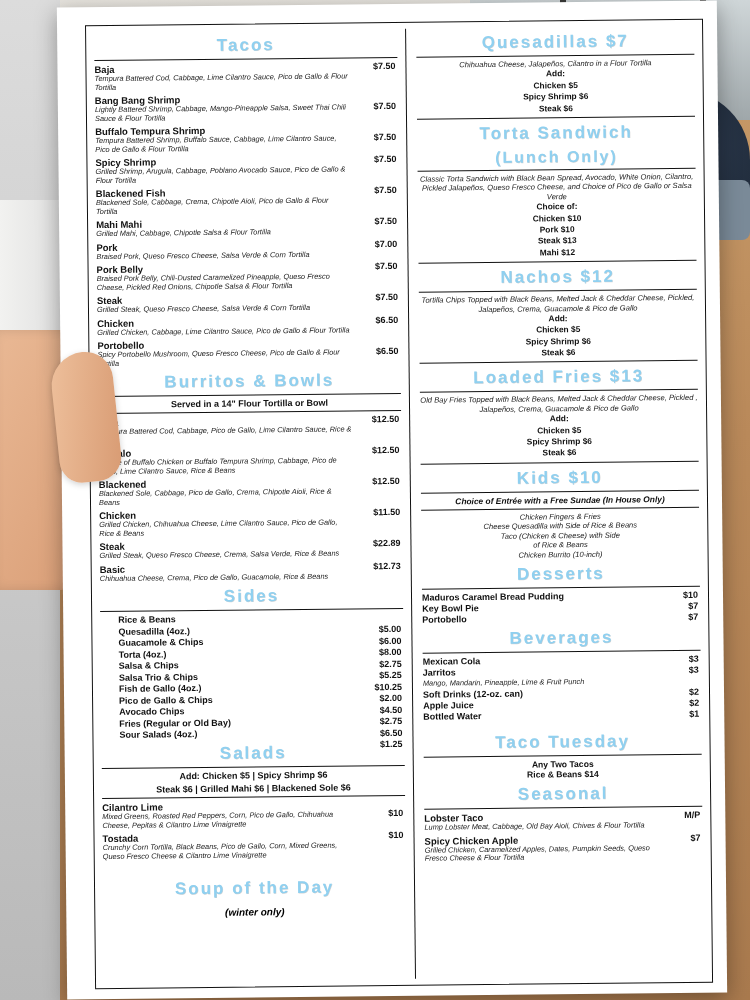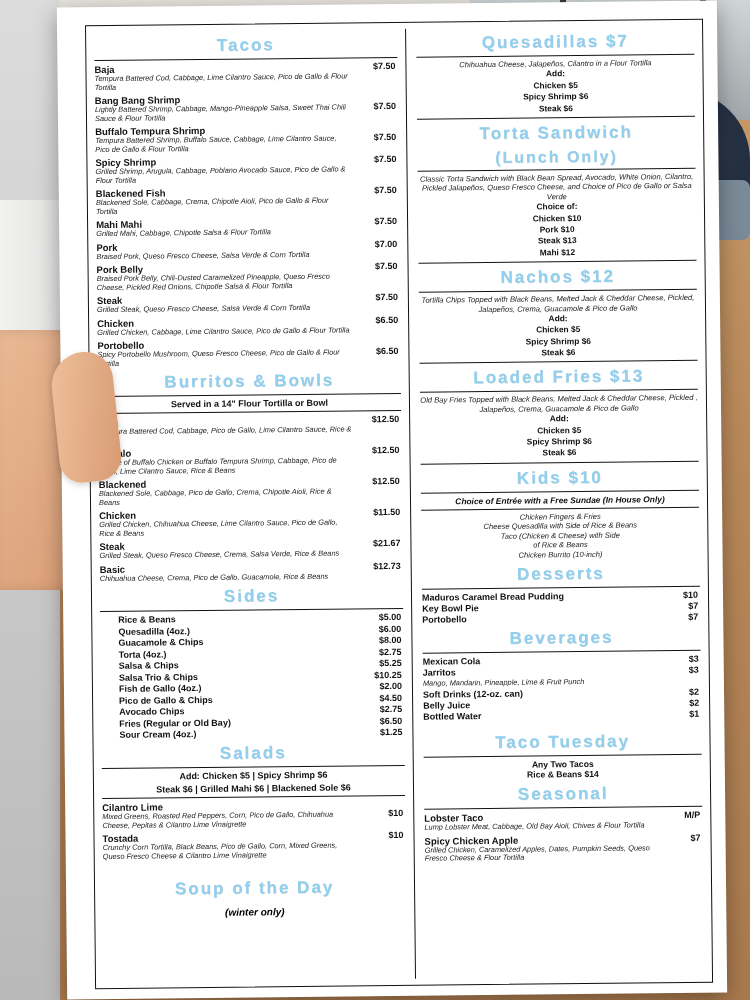--- a/index.html
+++ b/index.html
@@ -87,21 +87,21 @@
   .item-desc { font-size:7.4px; font-style:italic; color:#222; line-height:1.15; width:84%; }
   .price { position:absolute; right:2px; top:0px; font-size:9px; font-weight:bold; color:#111; }
   .price-low { position:absolute; right:2px; top:9px; font-size:9px; font-weight:bold; color:#111; }
 
   .center { text-align:center; }
   .ctext { font-size:7.6px; font-style:italic; color:#222; line-height:1.25; }
   .ctext-b { font-size:8.6px; font-weight:bold; color:#111; }
   .addline { font-size:8.4px; font-weight:bold; color:#111; line-height:1.35; }
 
   .simple-row { position:relative; font-size:9px; font-weight:bold; color:#111; padding-left:18px; margin-bottom:1.5px; }
-  .simple-row .price { top:0; }
+  .simple-row .price { top:12px; }
 
   .bev-row { position:relative; font-size:9px; font-weight:bold; color:#111; margin-bottom:1px; }
   .bev-sub { font-size:7.4px; font-style:italic; color:#222; margin-bottom:2px; }
 
   .sub-hdr { text-align:center; font-size:9px; font-weight:bold; color:#111; margin:3px 0 2px; }
   .sub-hdr-i { text-align:center; font-size:8.4px; font-style:italic; font-weight:bold; color:#111; margin:3px 0 2px; }
   .soup-note { text-align:center; font-size:10px; font-style:italic; font-weight:bold; margin-top:8px; }
   .spacer6 { height:6px; }
   .spacer10 { height:10px; }
 </style>
@@ -207,21 +207,21 @@
         <div class="price">$12.50</div>
       </div>
       <div class="item">
         <div class="item-name">Chicken</div>
         <div class="item-desc">Grilled Chicken, Chihuahua Cheese, Lime Cilantro Sauce, Pico de Gallo, Rice &amp; Beans</div>
         <div class="price">$11.50</div>
       </div>
       <div class="item">
         <div class="item-name">Steak</div>
         <div class="item-desc">Grilled Steak, Queso Fresco Cheese, Crema, Salsa Verde, Rice &amp; Beans</div>
-        <div class="price">$21.67</div>
+        <div class="price">$22.89</div>
       </div>
       <div class="item">
         <div class="item-name">Basic</div>
         <div class="item-desc">Chihuahua Cheese, Crema, Pico de Gallo, Guacamole, Rice &amp; Beans</div>
         <div class="price">$12.73</div>
       </div>
 
       <div class="sect-title big">Sides</div>
       <div class="rule"></div>
 
@@ -259,21 +259,21 @@
       </div>
       <div class="simple-row">
         <span>Avocado Chips</span>
         <span class="price">$2.75</span>
       </div>
       <div class="simple-row">
         <span>Fries (Regular or Old Bay)</span>
         <span class="price">$6.50</span>
       </div>
       <div class="simple-row">
-        <span>Sour Cream (4oz.)</span>
+        <span>Sour Salads (4oz.)</span>
         <span class="price">$1.25</span>
       </div>
 
       <div class="sect-title big">Salads</div>
       <div class="rule"></div>
       <div class="sub-hdr">Add: Chicken $5 | Spicy Shrimp $6</div>
       <div class="sub-hdr">Steak $6 | Grilled Mahi $6 | Blackened Sole $6</div>
       <div class="rule"></div>
 
       <div class="item">
@@ -366,21 +366,21 @@
       <div class="bev-row">
         <span>Jarritos</span>
         <span class="price">$3</span>
       </div>
       <div class="bev-sub">Mango, Mandarin, Pineapple, Lime &amp; Fruit Punch</div>
       <div class="bev-row">
         <span>Soft Drinks (12-oz. can)</span>
         <span class="price">$2</span>
       </div>
       <div class="bev-row">
-        <span>Belly Juice</span>
+        <span>Apple Juice</span>
         <span class="price">$2</span>
       </div>
       <div class="bev-row">
         <span>Bottled Water</span>
         <span class="price">$1</span>
       </div>
 
       <div class="spacer6"></div>
       <div class="sect-title big">Taco Tuesday</div>
       <div class="rule"></div>

